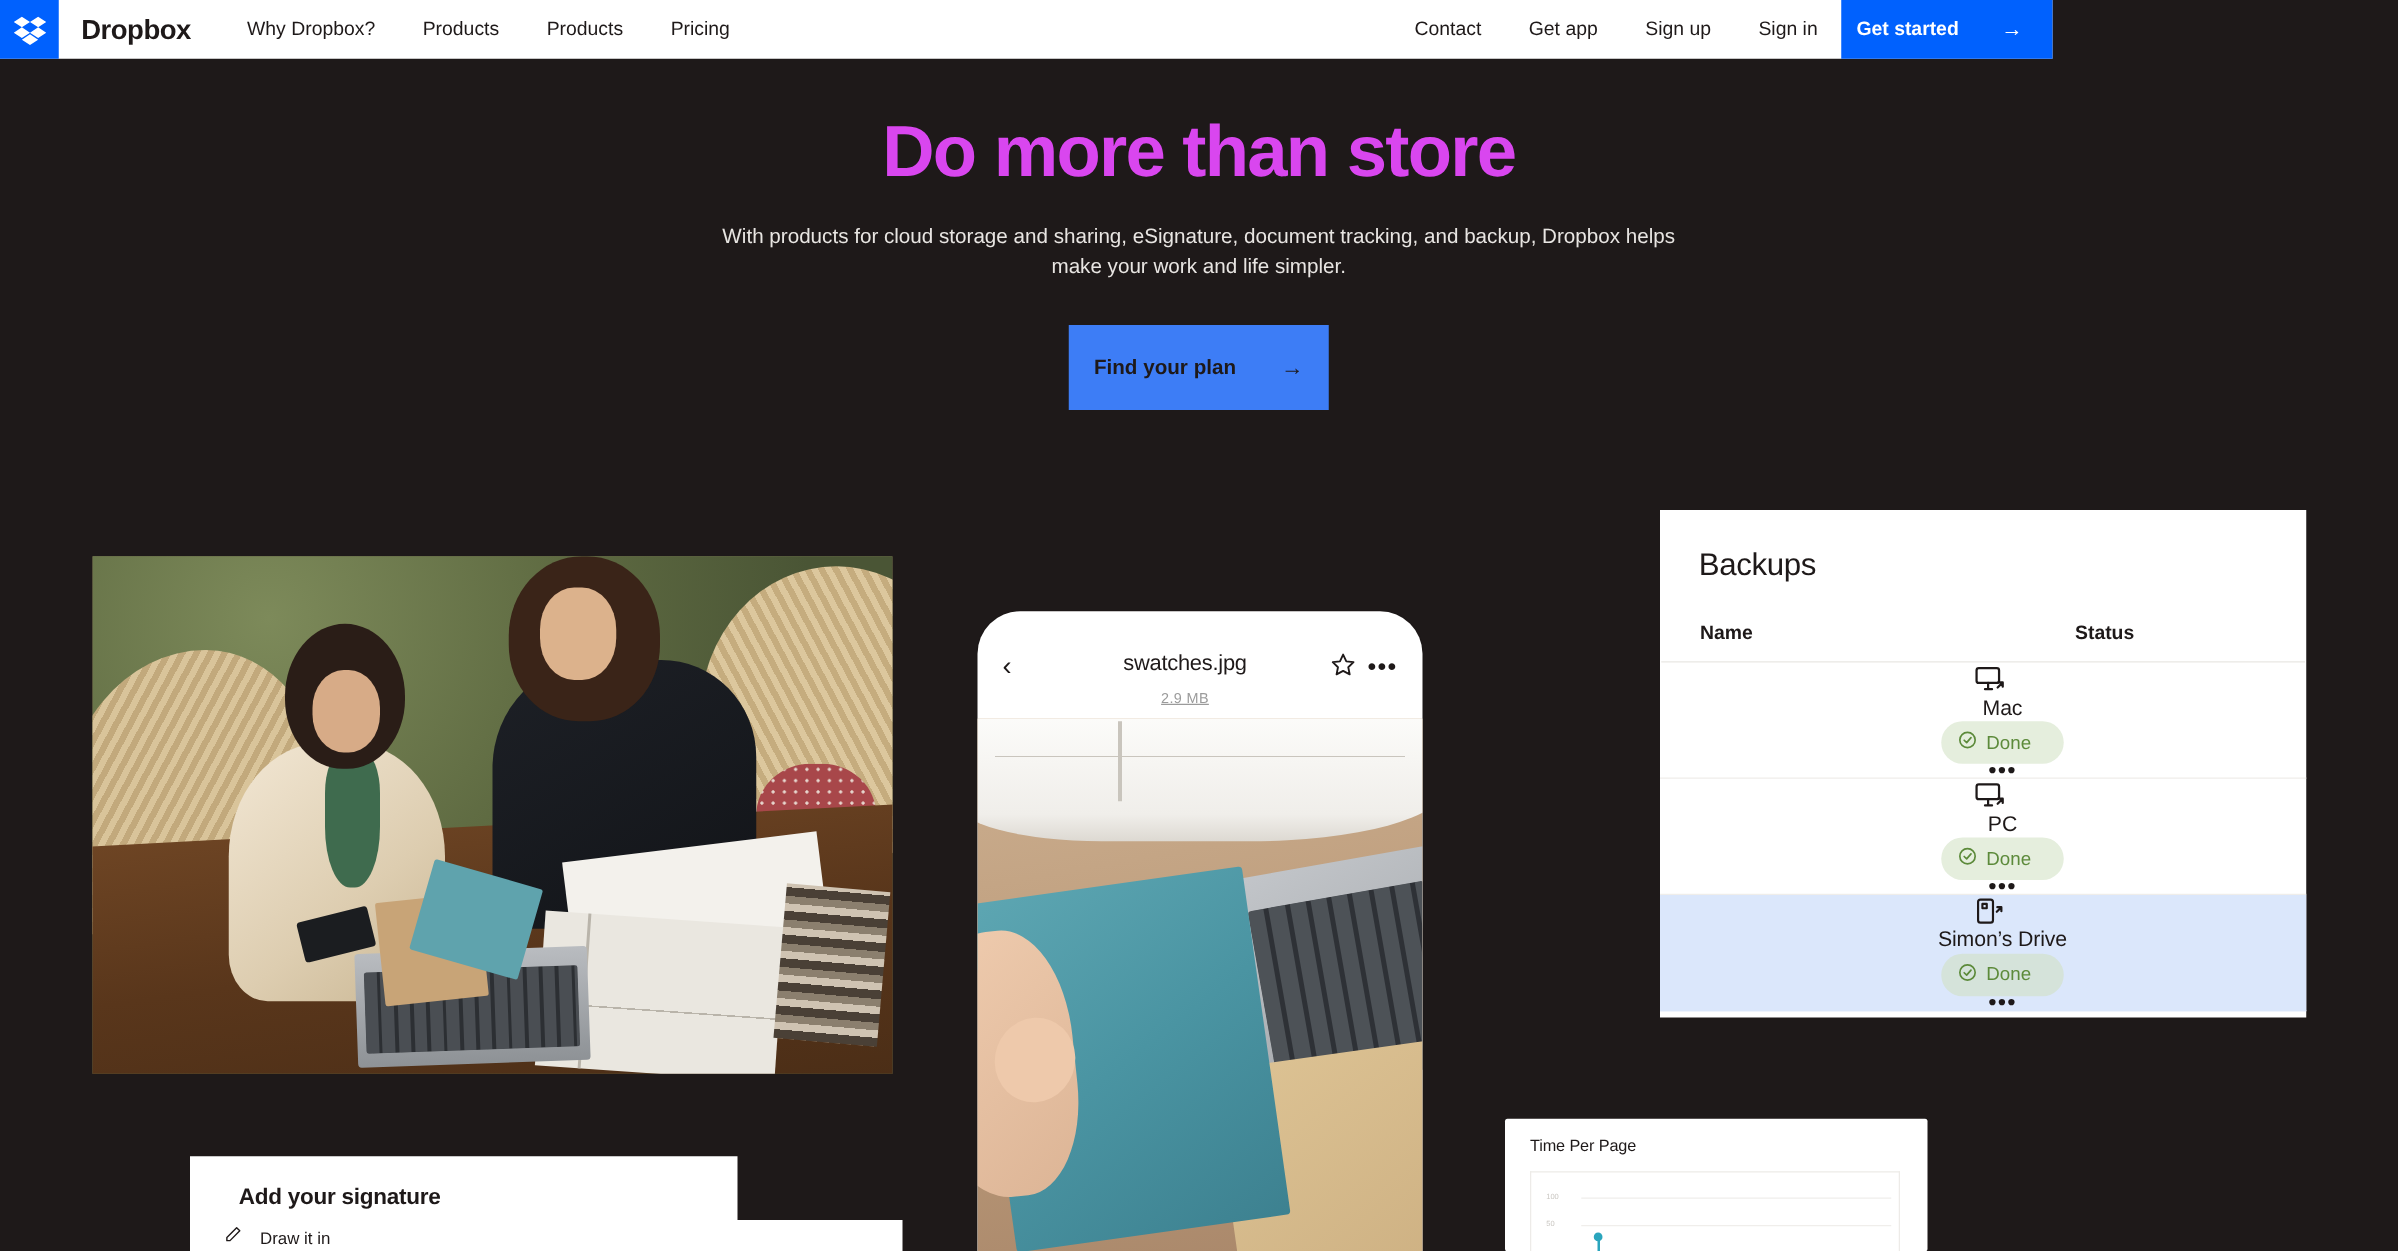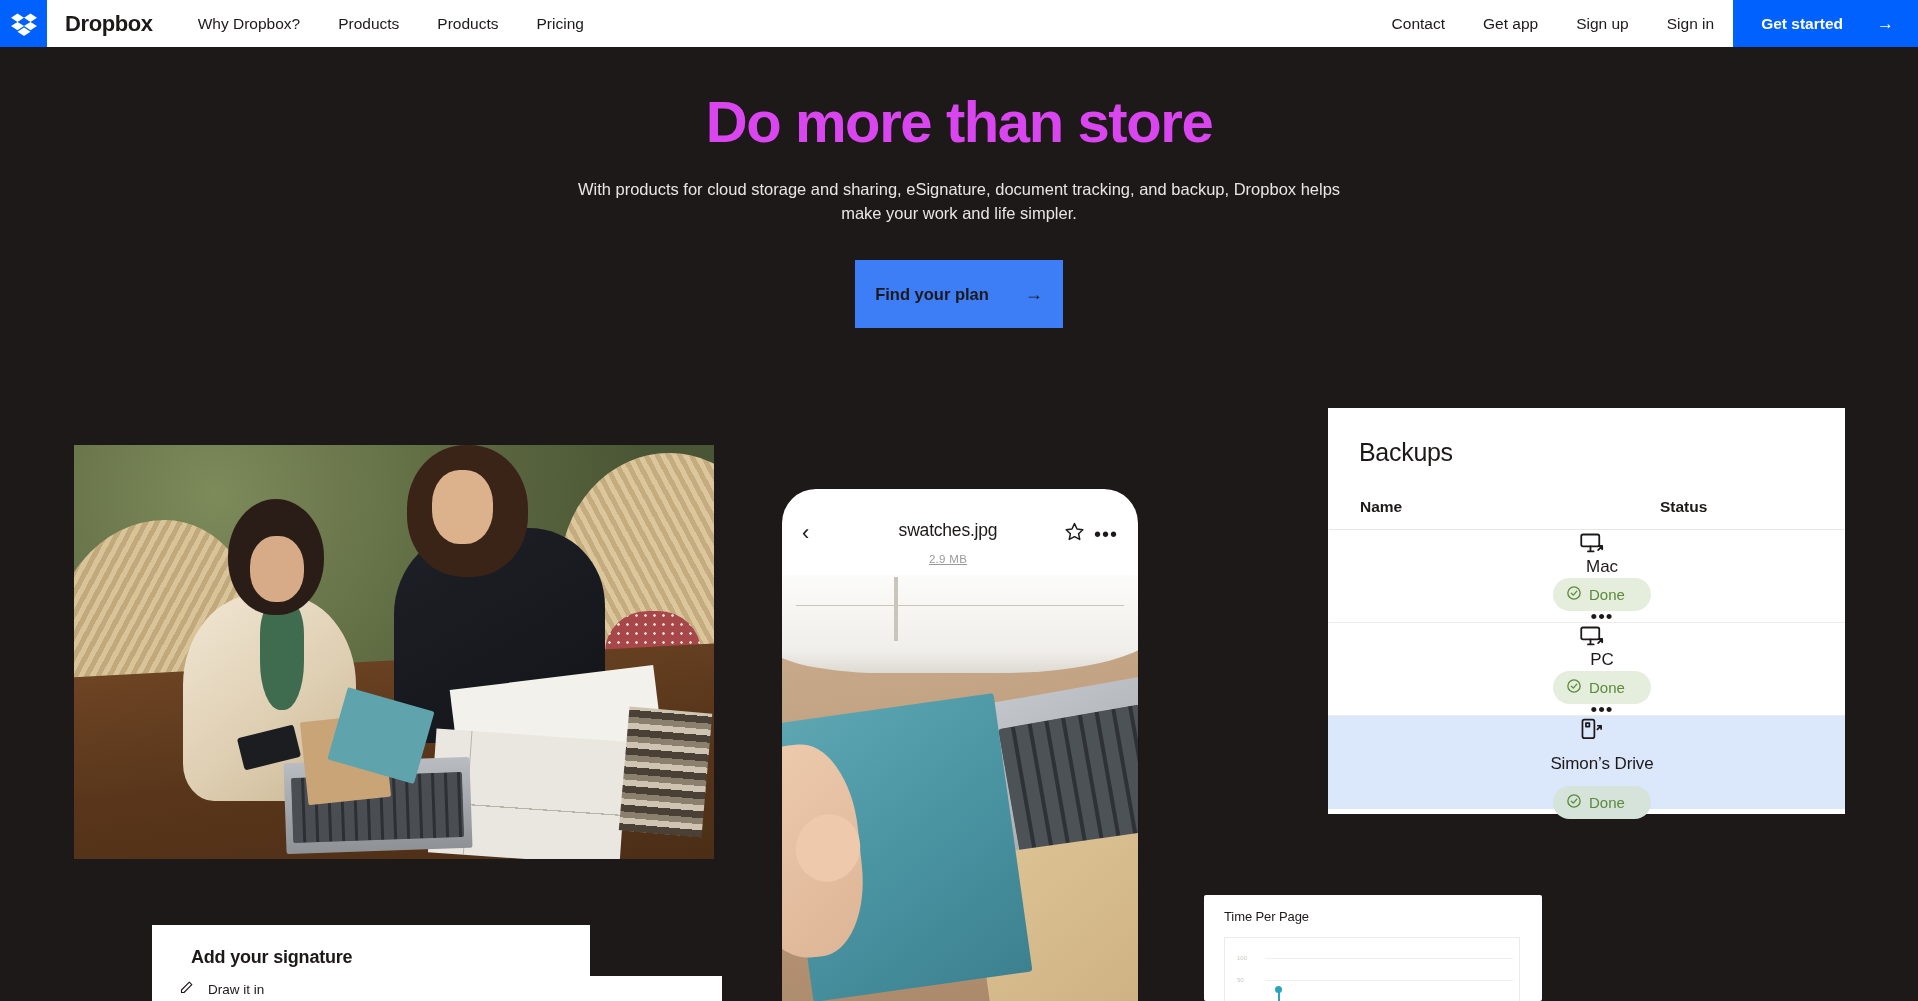--- a/index.html
+++ b/index.html
@@ -9,21 +9,21 @@
     height: 1001px;
     overflow: hidden;
     background: #1e1919;
     font-family: "Liberation Sans", sans-serif;
   }
 
   
   .navbar {
     position: absolute;
     top: 0; left: 0;
-    width: 1918px;
+    width: 1642px;
     height: 47px;
     background: #ffffff;
     display: flex;
     align-items: stretch;
     z-index: 50;
   }
   .logo-tile {
     width: 47px;
     height: 47px;
     background: #0061fe;
@@ -72,21 +72,21 @@
   .nav-right .nav-link { padding: 0 19px; }
 
   .get-started-btn {
     background: #0061fe;
     color: #ffffff;
     font-size: 15.5px;
     font-weight: bold;
     height: 47px;
     display: flex;
     align-items: center;
-    padding: 0 24px 0 28px;
+    padding: 0 24px 0 12px;
     gap: 34px;
     cursor: pointer;
     border: none;
     font-family: inherit;
     white-space: nowrap;
   }
   .get-started-btn .arrow { font-size: 17px; font-weight: normal; }
 
   
   .hero {
@@ -428,21 +428,21 @@
 
   .backup-row {
     display: flex;
     align-items: center;
     height: 93px;
     padding-left: 31px;
     border-bottom: 1px solid #efedea;
     cursor: pointer;
     flex-direction: column;
   }
-  .backup-row.selected { background: #dbe7fb; border-bottom-color: #dbe7fb; gap: 12px; }
+  .backup-row.selected { background: #dbe7fb; border-bottom-color: #dbe7fb; }
   .br-icon { width: 47px; display: flex; align-items: center; }
   .br-name { font-size: 17px; color: #1e1919; flex: 1; letter-spacing: -0.1px; }
   .badge {
     display: inline-flex;
     align-items: center;
     gap: 7px;
     background: #e5eedd;
     color: #5c8a3a;
     border-radius: 999px;
     padding: 7px 17px 7px 13px;

